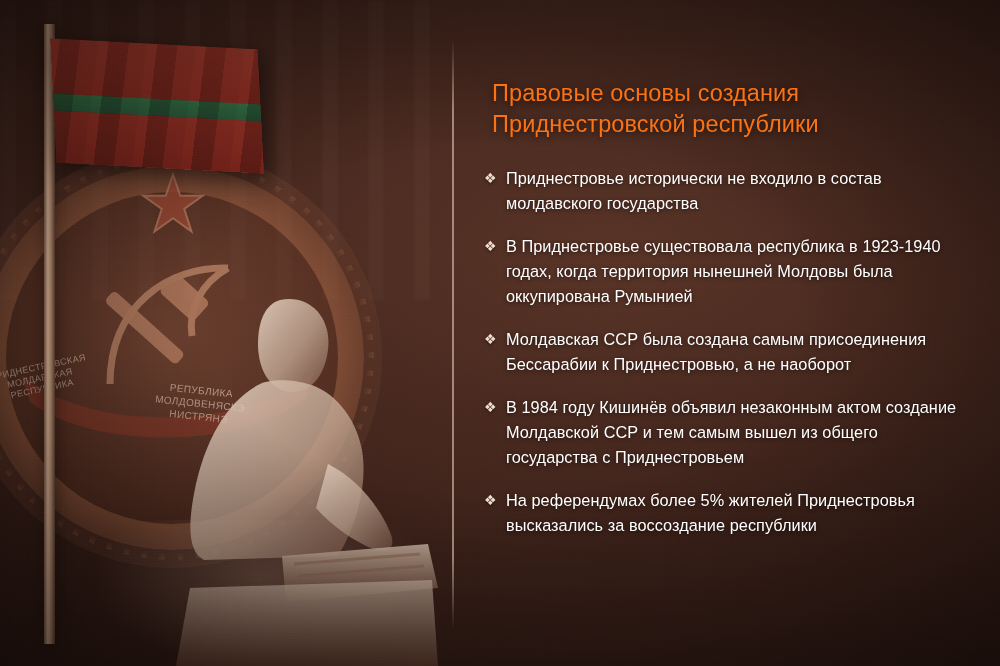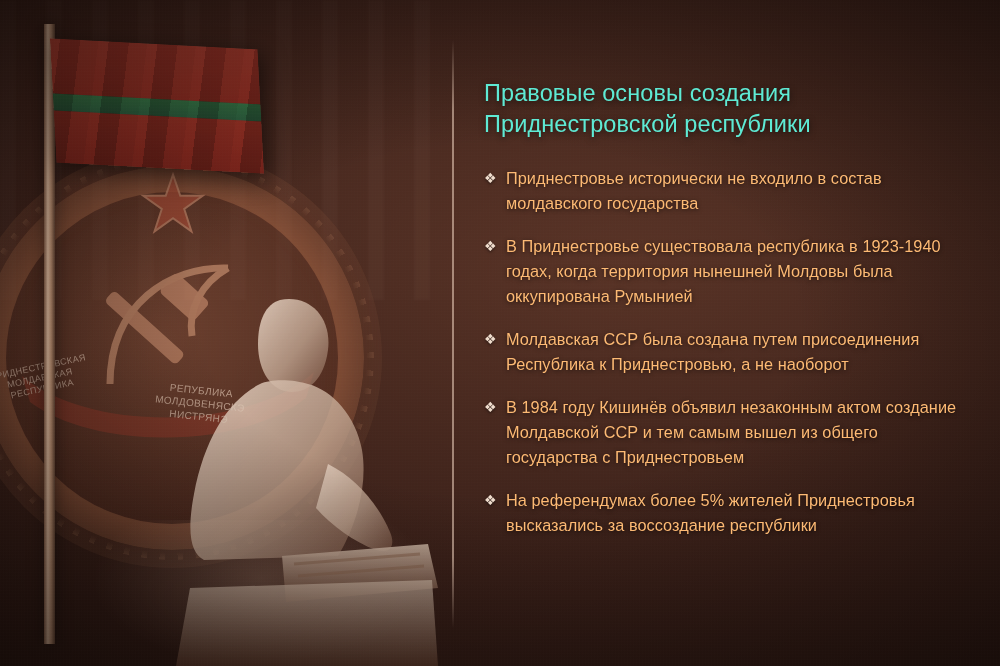--- a/index.html
+++ b/index.html
@@ -180,44 +180,44 @@
   }
 
   
   .content {
     position: absolute;
     left: 484px;
     top: 78px;
     width: 484px;
   }
   .title {
-    color: #5eead4;
+    color: #f97316;
     font-size: 23.5px;
     line-height: 31px;
     font-weight: 400;
     letter-spacing: .1px;
-    margin: 0 0 26px 0;
+    margin: 0 0 26px 8px;
     text-shadow: 0 2px 6px rgba(0,0,0,.55);
   }
   .bullets { margin: 0; padding: 0; list-style: none; }
   .bullet {
     display: flex;
     align-items: flex-start;
     margin-bottom: 18px;
   }
   .bullet-mark {
     flex: 0 0 auto;
     width: 22px;
     color: #f0ddcd;
     font-size: 14px;
     line-height: 25px;
     text-shadow: 0 1px 3px rgba(0,0,0,.6);
   }
   .bullet-text {
-    color: #fdba74;
+    color: #ffffff;
     font-size: 16.3px;
     line-height: 25px;
     letter-spacing: .05px;
     text-shadow: 0 1px 4px rgba(0,0,0,.6);
   }
 </style>
 </head>
 <body>
 
 <div class="slide">
@@ -300,21 +300,21 @@
       <li class="bullet">
         <span class="bullet-mark">❖</span>
         <span class="bullet-text">Приднестровье исторически не входило в состав молдавского государства</span>
       </li>
       <li class="bullet">
         <span class="bullet-mark">❖</span>
         <span class="bullet-text">В Приднестровье существовала республика в 1923-1940 годах, когда территория нынешней Молдовы была оккупирована Румынией</span>
       </li>
       <li class="bullet">
         <span class="bullet-mark">❖</span>
-        <span class="bullet-text">Молдавская ССР была создана путем присоединения Республика к Приднестровью, а не наоборот</span>
+        <span class="bullet-text">Молдавская ССР была создана самым присоединения Бессарабии к Приднестровью, а не наоборот</span>
       </li>
       <li class="bullet">
         <span class="bullet-mark">❖</span>
         <span class="bullet-text">В 1984 году Кишинёв объявил незаконным актом создание Молдавской ССР и тем самым вышел из общего государства с Приднестровьем</span>
       </li>
       <li class="bullet">
         <span class="bullet-mark">❖</span>
         <span class="bullet-text">На референдумах более 5% жителей Приднестровья высказались за воссоздание республики</span>
       </li>
     </ul>

